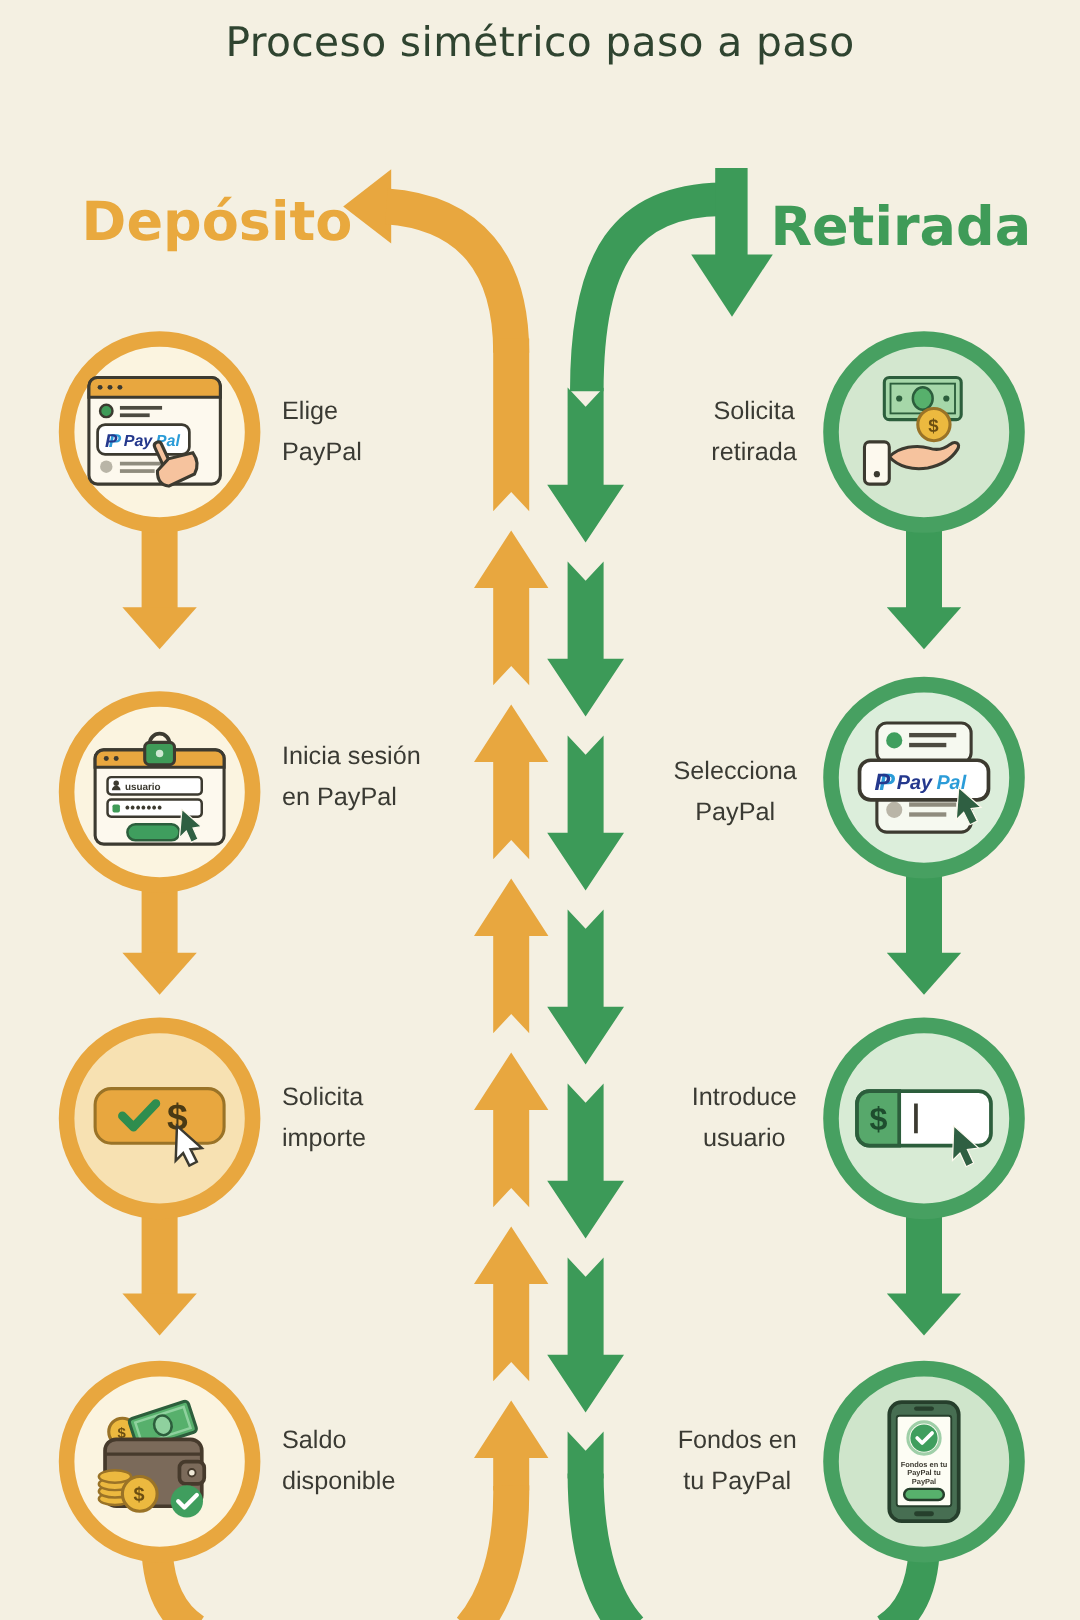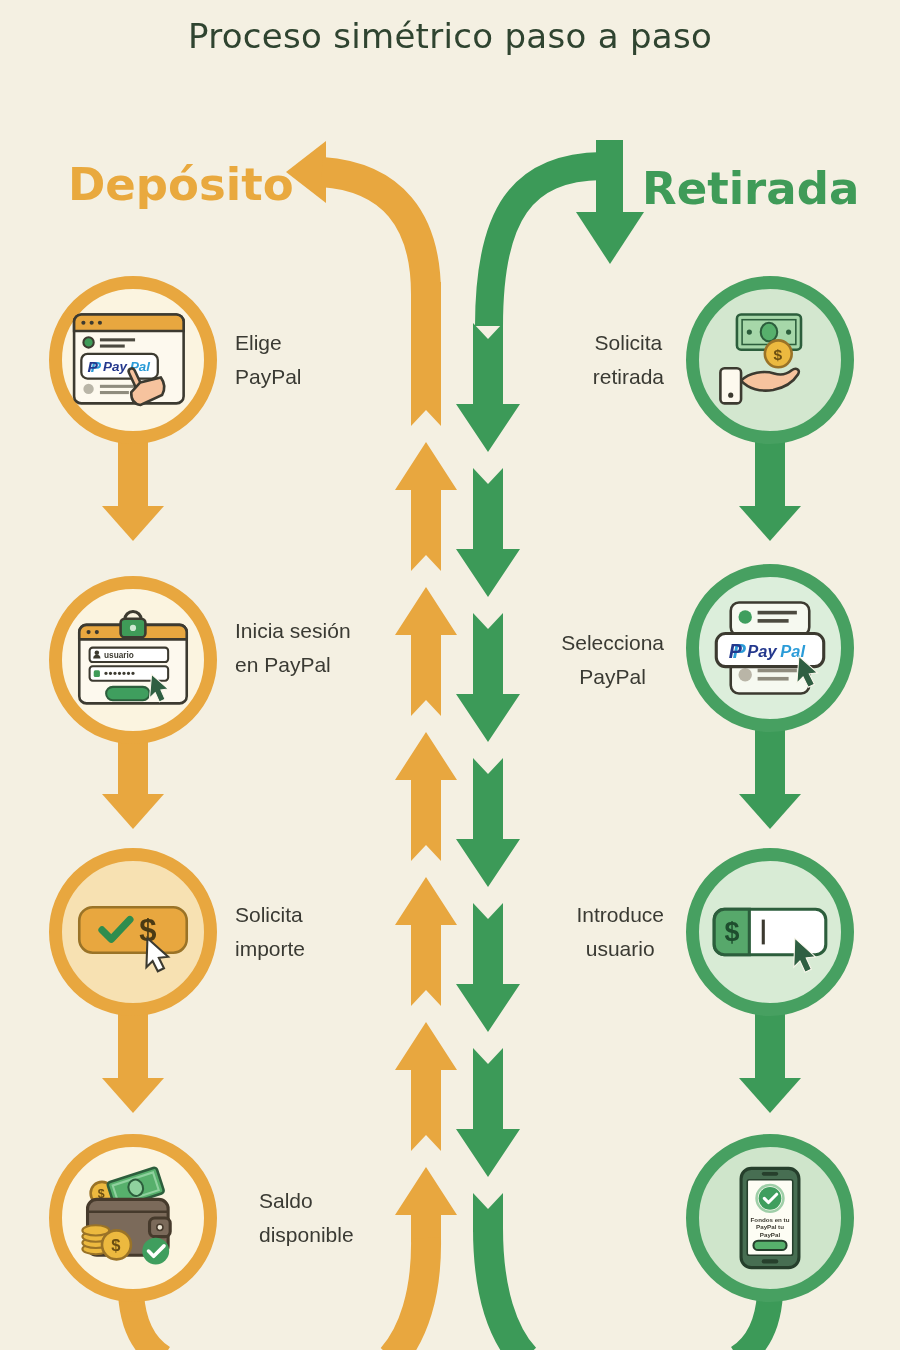--- a/index.html
+++ b/index.html
@@ -234,23 +234,25 @@
       <rect x="44" y="72" width="32" height="9" rx="4.5" fill="#57b06c" stroke="#263f2c" stroke-width="2"></rect>
     </svg>
   </div>
 
   <div class="step-label left" style="top:360px;">Elige
 PayPal</div>
   <div class="step-label left" style="top:648px;">Inicia sesión
 en PayPal</div>
   <div class="step-label left" style="top:932px;">Solicita
 importe</div>
-  <div class="step-label left" style="top:1218px;margin-left:24px;">Saldo
+  <div class="step-label left" style="top:1218px;">Saldo
 disponible</div>
 
   <div class="step-label right" style="top:360px;">Solicita
 retirada</div>
   <div class="step-label right" style="top:660px;">Selecciona
 PayPal</div>
   <div class="step-label right" style="top:932px;">Introduce
 usuario</div>
+  <div class="step-label right" style="top:1218px;">Fondos en
+tu PayPal</div>
 
 </div>
 
 </body></html>

